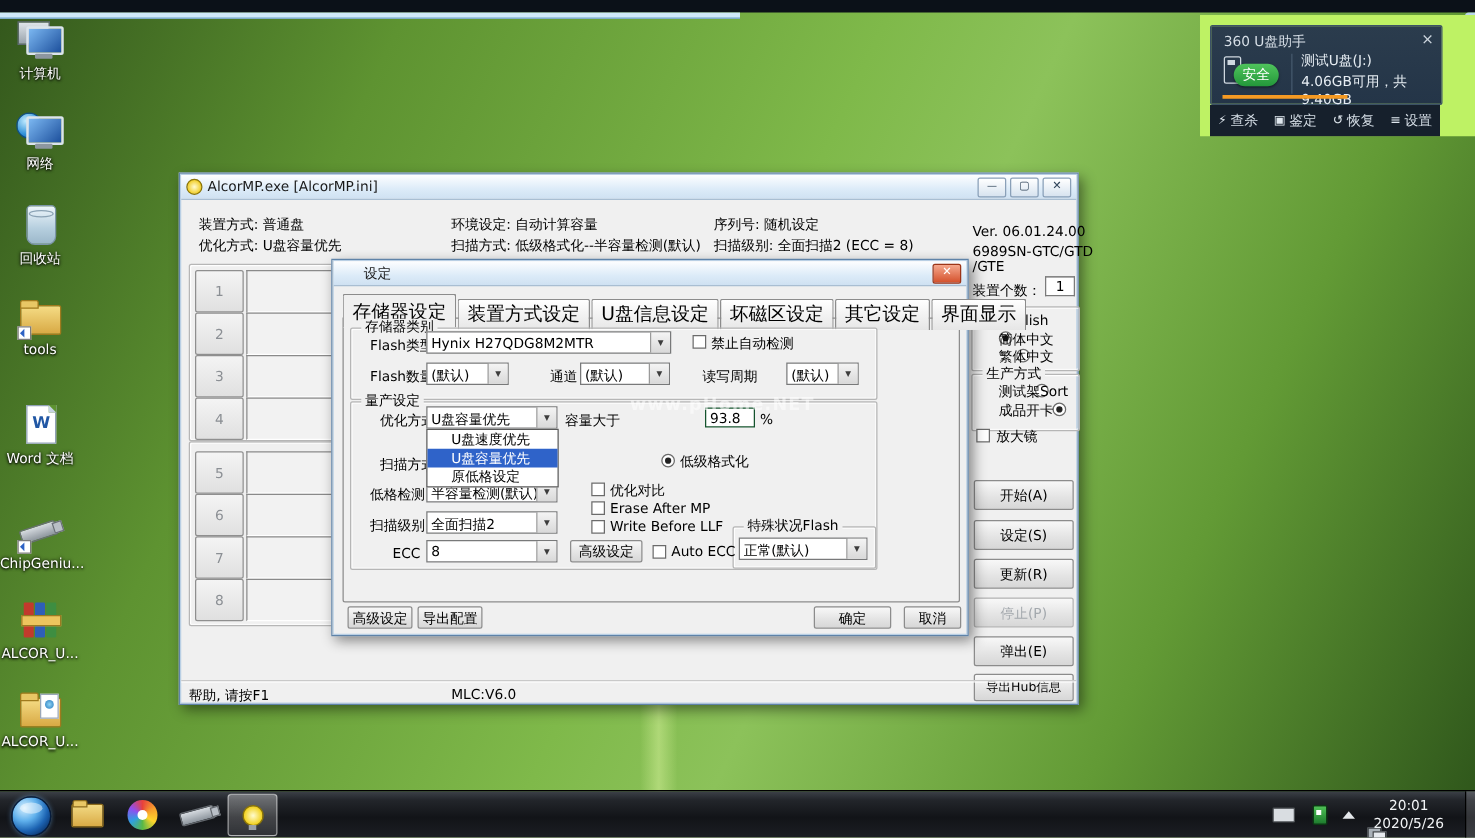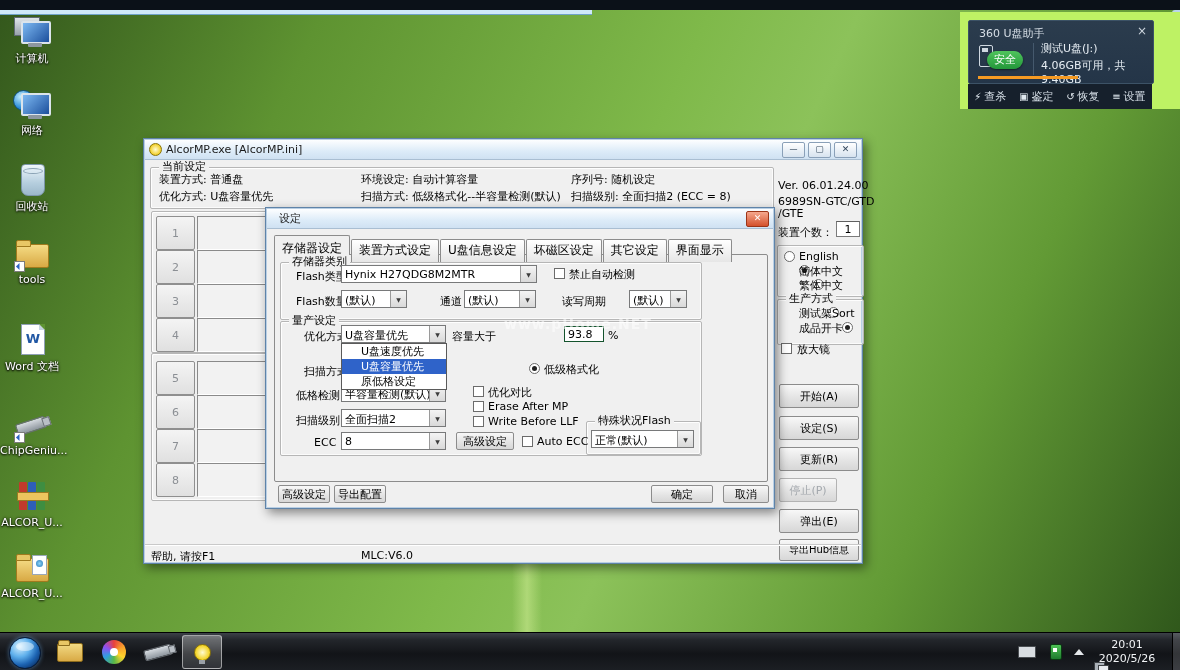--- a/index.html
+++ b/index.html
@@ -59,21 +59,21 @@
   .sunken{background:#fff;border:1px solid #7b7b7b;border-top-color:#5f5f5f;box-sizing:border-box}
   .combo{display:flex;align-items:stretch;background:#fff;border:1px solid #78797a;box-sizing:border-box}
   .combo .cval{flex:1;padding:2px 3px 0;font-size:11px;white-space:nowrap;overflow:hidden}
   .combo .carr{width:15px;background:linear-gradient(#f4f4f4,#d9d9d9);border-left:1px solid #9a9a9a;display:flex;align-items:center;justify-content:center}
   .combo .carr::after{content:"▼";font-size:6px;color:#3c3c3c}
   .chk{width:11px;height:11px;background:#fff;border:1px solid #6b6b6b;box-sizing:border-box;display:inline-block}
   .rad{width:11px;height:11px;background:#fff;border:1px solid #6b6b6b;border-radius:50%;box-sizing:border-box;display:inline-block;position:relative}
   .rad.sel::after{content:"";position:absolute;left:2px;top:2px;width:5px;height:5px;border-radius:50%;background:#222}
   .txtbox{background:#fff;border:1px solid #14532d;box-sizing:border-box;font-size:11px;font-family:"DejaVu Sans",sans-serif;padding:0 3px}
   
-  .tab{display:inline-block;padding:2px 7px 3px;border:1px solid #8c8c8c;border-bottom:none;border-radius:2px 2px 0 0;background:linear-gradient(#ffffff,#e6e6e6);font-size:12px;margin-right:1px;position:relative;top:2px}
+  .tab{display:inline-block;padding:2px 7px 3px;border:1px solid #8c8c8c;border-bottom:none;border-radius:2px 2px 0 0;background:linear-gradient(#ffffff,#e6e6e6);font-size:15px;margin-right:1px;position:relative;top:2px}
   .tab.act{background:#f0f0f0;top:0;padding-top:4px;z-index:3}
   .pane{position:absolute;border:1px solid #8c8c8c;background:#f0f0f0;border-radius:0 2px 2px 2px}
   
   .dlist{position:absolute;background:#fff;border:1px solid #5a5a5a;z-index:40}
   .dlist .it{height:15px;line-height:15px;padding:0 19px;font-size:11px;white-space:nowrap}
   .dlist .it.sel{background:#2f63c9;color:#fff}
   
   .slotbtn{position:absolute;width:37px;height:32px;background:linear-gradient(#f4f4f4,#e0e0e0);border:1px solid #8f8f8f;border-radius:2px;color:#8b8f94;display:flex;align-items:center;justify-content:center;font-size:11px}
   .slotpan{position:absolute;height:32px;background:#f2f2f2;border:1px solid;border-color:#8a8a8a #ffffff #ffffff #8a8a8a}
   
@@ -192,23 +192,20 @@
 <div class="a win" style="left:143px;top:138px;width:718px;height:424px;z-index:5">
   <div class="tbar">
     <span class="bulb"></span>
     <span class="txt">AlcorMP.exe [AlcorMP.ini]</span>
     <span class="wbtn ic-min"></span>
     <span class="wbtn ic-max"></span>
     <span class="wbtn ic-x"></span>
   </div>
 
   
-  <div class="gb" style="left:6px;top:28px;width:622px;height:40px">
-    <div class="legend">当前设定</div>
-  </div>
   <div class="a lab" style="left:15px;top:33px">装置方式: 普通盘</div>
   <div class="a lab" style="left:217px;top:33px">环境设定: 自动计算容量</div>
   <div class="a lab" style="left:427px;top:33px">序列号: 随机设定</div>
   <div class="a lab" style="left:15px;top:50px">优化方式: U盘容量优先</div>
   <div class="a lab" style="left:217px;top:50px">扫描方式: 低级格式化--半容量检测(默认)</div>
   <div class="a lab" style="left:427px;top:50px">扫描级别: 全面扫描2 (ECC = 8)</div>
 
   
   <div class="a lab" style="left:634px;top:40px">Ver. 06.01.24.00</div>
   <div class="a lab" style="left:634px;top:56px">6989SN-GTC/GTD</div>
@@ -255,33 +252,33 @@
   <div class="slotpan" style="left:53px;top:256px;width:565px"></div>
   <div class="slotbtn" style="left:12px;top:290px">7</div>
   <div class="slotpan" style="left:53px;top:290px;width:565px"></div>
   <div class="slotbtn" style="left:12px;top:324px">8</div>
   <div class="slotpan" style="left:53px;top:324px;width:565px"></div>
 
   
   <div class="btn a" style="left:635px;top:245px;width:80px;height:24px">开始(A)</div>
   <div class="btn a" style="left:635px;top:277px;width:80px;height:24px">设定(S)</div>
   <div class="btn a" style="left:635px;top:308px;width:80px;height:24px">更新(R)</div>
-  <div class="btn dim a" style="left:635px;top:339px;width:58px;height:24px">停止(P)</div>
+  <div class="btn dim a" style="left:635px;top:339px;width:80px;height:24px">停止(P)</div>
   <div class="btn a" style="left:635px;top:370px;width:80px;height:24px">弹出(E)</div>
   <div class="btn a" style="left:635px;top:400px;width:80px;height:22px;font-size:10px">导出Hub信息</div>
 
   
   <div class="statusln" style="top:405px"></div>
   <div class="a lab" style="left:7px;top:410px">帮助, 请按F1</div>
   <div class="a lab" style="left:217px;top:410px">MLC:V6.0</div>
 </div>
 
 <div class="a win" style="left:265px;top:207px;width:508px;height:300px;z-index:10">
   <div class="tbar">
-    <span class="txt" style="margin-left:8px">设定</span>
+    <span class="txt" style="margin-left:20px">设定</span>
     <span class="wbtn close ic-x"></span>
   </div>
 
   
   <div class="a" style="left:8px;top:27px;white-space:nowrap;z-index:2">
     <span class="tab act">存储器设定</span><span class="tab">装置方式设定</span><span class="tab">U盘信息设定</span><span class="tab">坏磁区设定</span><span class="tab">其它设定</span><span class="tab">界面显示</span>
   </div>
   <div class="pane" style="left:8px;top:46px;width:492px;height:226px"></div>
 
   

